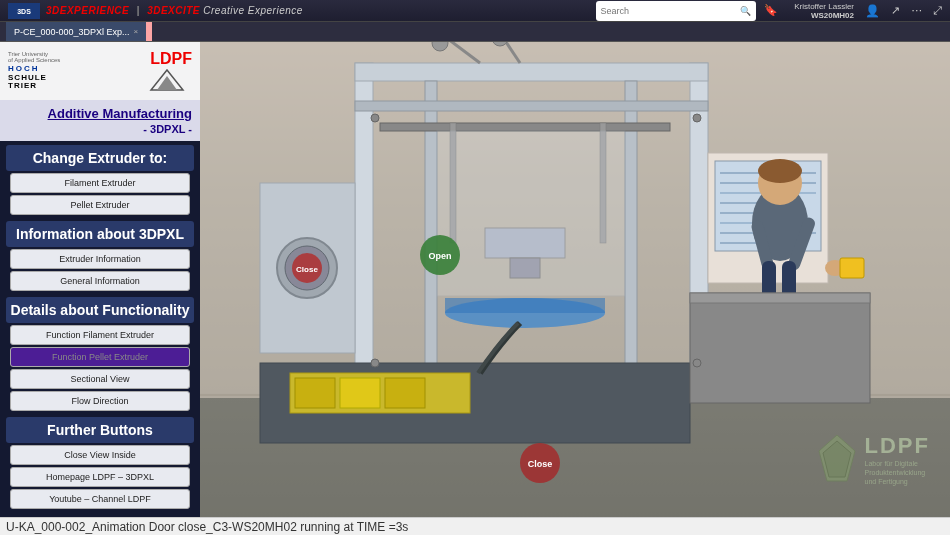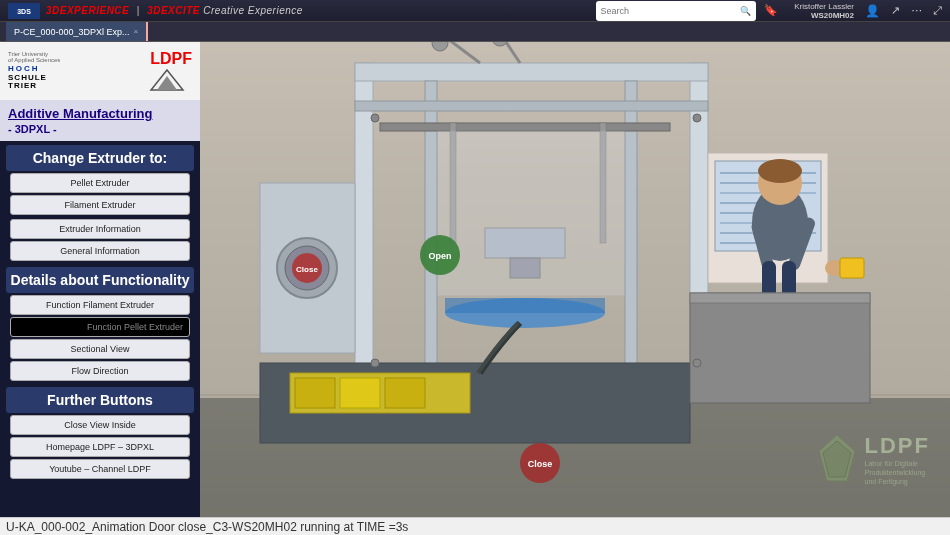--- a/index.html
+++ b/index.html
@@ -84,21 +84,21 @@
       align-items: center;
       padding: 0 6px;
       z-index: 100;
       border-bottom: 1px solid #555;
     }
     .tab-item {
       color: #ccc;
       font-size: 9px;
       padding: 2px 8px;
       cursor: pointer;
-      border-right: 2px solid #fca5a5;
+      border-right: 6px solid #fca5a5;
       height: 100%;
       display: flex;
       align-items: center;
     }
     .tab-item.active {
       background: #3a4a6a;
       color: #fff;
     }
     .tab-close {
       font-size: 8px;
@@ -141,21 +141,21 @@
     .logo-right {
       display: flex;
       flex-direction: column;
       align-items: center;
     }
 
     
     .title-area {
       padding: 6px 8px;
       background: rgba(240,240,255,0.9);
-      text-align: left;
+      text-align: right;
     }
     .main-title {
       font-size: 13px;
       font-weight: bold;
       color: #1a0080;
       text-decoration: underline;
       line-height: 1.3;
     }
     .sub-title {
       font-size: 11px;
@@ -181,24 +181,23 @@
       padding: 4px 6px;
       font-size: 9px;
       text-align: center;
       background: #e8eaf0;
       border: 1px solid #aaa;
       border-radius: 3px;
       cursor: pointer;
       color: #222;
     }
     .panel-btn.disabled {
-      background: #000000;
+      background: #4c1d95;
       color: #888;
       cursor: default;
-      text-align: right;
     }
 
     
     .scene-area {
       flex: 1;
       position: relative;
       overflow: hidden;
       background: #4a5a6a;
     }
     .scene-bg {
@@ -356,25 +355,26 @@
       </div>
     </div>
 
     <div class="title-area">
       <div class="main-title">Additive Manufacturing</div>
       <div class="sub-title">- 3DPXL -</div>
     </div>
 
     <div>
       <div class="section-header">Change Extruder to:</div>
+      <button class="panel-btn">Filament Extruder</button>
       <button class="panel-btn">Pellet Extruder</button>
-      <button class="panel-btn">Filament Extruder</button>
     </div>
 
     <div>
+      <div class="section-header">Information about 3DPXL</div>
       <button class="panel-btn">Extruder Information</button>
       <button class="panel-btn">General Information</button>
     </div>
 
     <div>
       <div class="section-header">Details about Functionality</div>
       <button class="panel-btn">Function Filament Extruder</button>
       <button class="panel-btn disabled">Function Pellet Extruder</button>
       <button class="panel-btn">Sectional View</button>
       <button class="panel-btn">Flow Direction</button>

